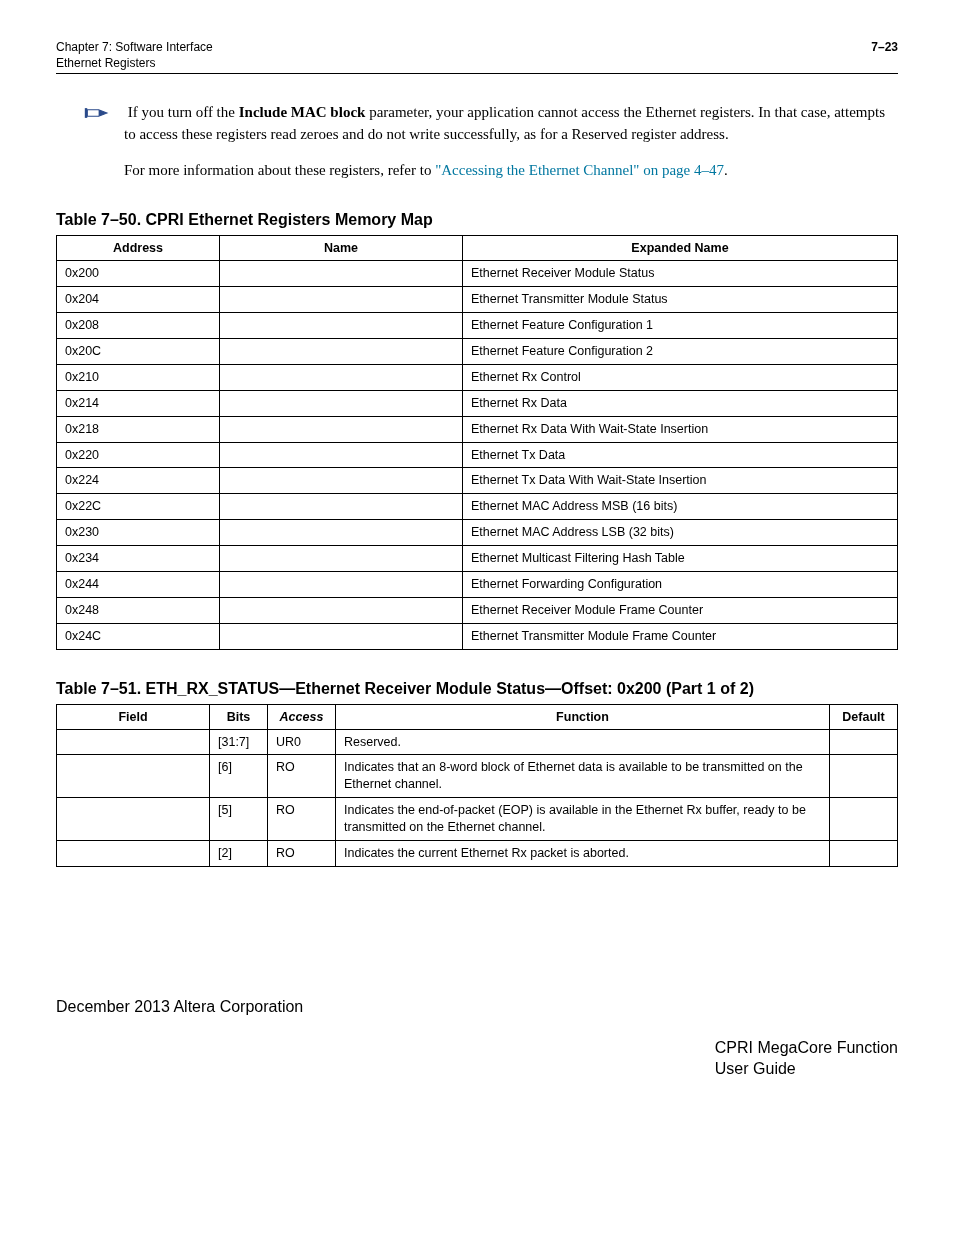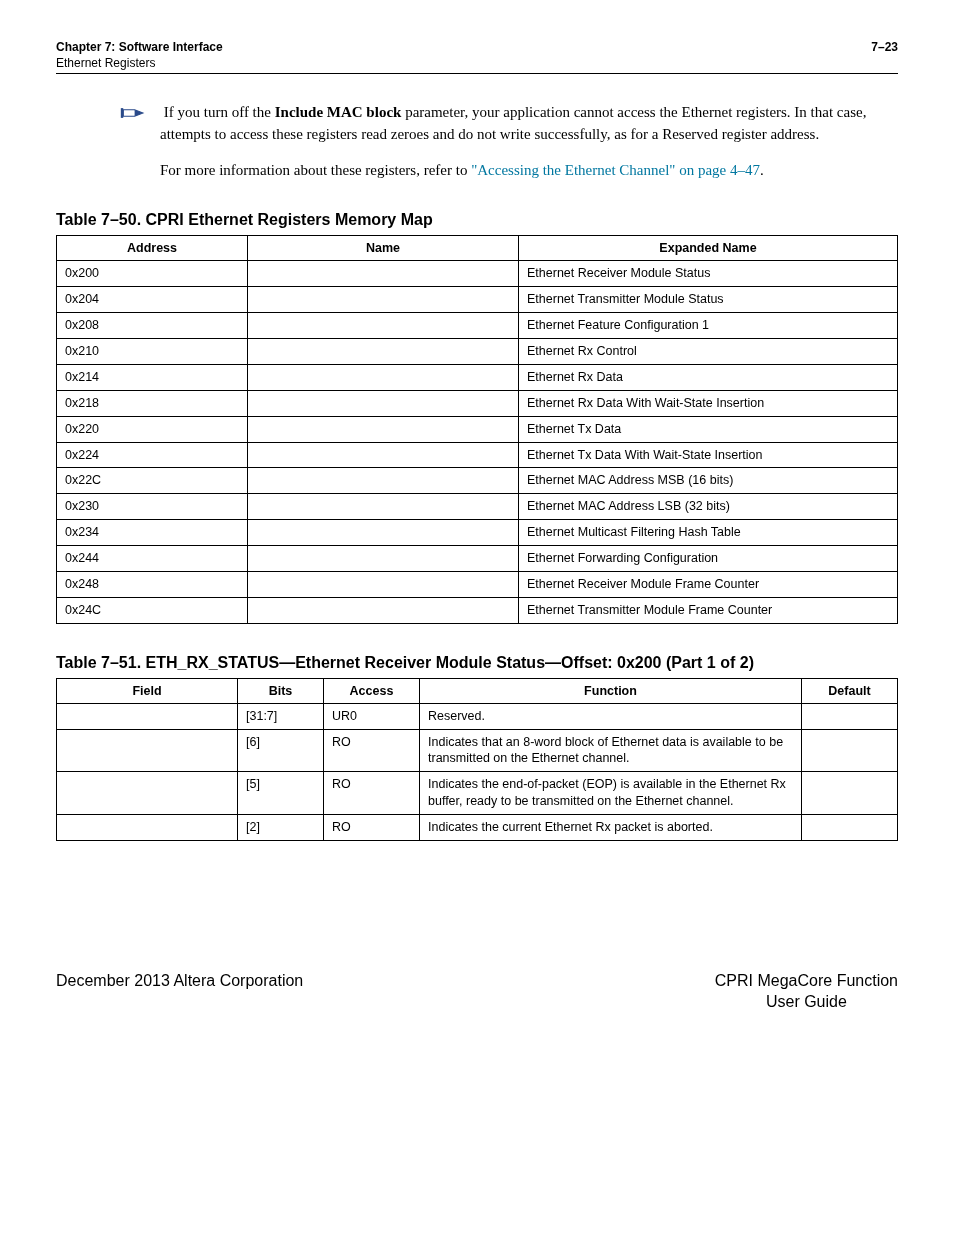--- a/index.html
+++ b/index.html
@@ -11,28 +11,28 @@
     width: 954px;
     box-sizing: border-box;
     background: #fff;
   }
   .header-row {
     display: flex;
     justify-content: space-between;
     font-size: 12px;
     line-height: 1.3;
   }
-  .header-left strong { font-weight: bold; }
+  .header-left strong { font-weight: normal; }
   .header-rule {
     border-bottom: 1px solid #000;
     margin-top: 2px;
     margin-bottom: 28px;
   }
   .note-block {
-    margin-left: 104px;
+    margin-left: 68px;
     margin-right: 0;
   }
   .note-icon {
     display: inline-block;
     vertical-align: top;
     width: 26px;
     height: 18px;
     margin-left: -40px;
     margin-right: 14px;
     position: relative;
@@ -53,47 +53,47 @@
     margin: 30px 0 6px 0;
   }
   table.data {
     border-collapse: collapse;
     width: 100%;
     font-family: Verdana, Arial, sans-serif;
     font-size: 12.5px;
   }
   table.data th {
     border: 1px solid #000;
-    padding: 5px 20px;
+    padding: 5px 6px;
     font-weight: bold;
     text-align: center;
     background: #fff;
   }
   table.data td {
     border: 1px solid #000;
     padding: 4px 8px;
     vertical-align: top;
     line-height: 1.35;
   }
   .col-addr { width: 150px; }
   .col-name { width: 230px; }
   .col-field { width: 140px; }
   .col-bits { width: 45px; }
-  .col-access { width: 55px; }
+  .col-access { width: 55px; font-style: italic; }
   .col-default { width: 55px; text-align: center;}
   .func-list { margin: 2px 0 0 0; padding: 0; list-style: none; }
   .func-list li { margin: 4px 0 4px 28px; }
   .footer {
     display: flex;
     justify-content: space-between;
     font-size: 16px;
     margin-top: 130px;
     line-height: 1.3;
   }
-  .footer .right { text-align: center; }
+  .footer .right { text-align: left; margin-top: 41px; }
 </style>
 </head>
 <body>
 
 <div class="header-row">
   <div class="header-left">
     <strong>Chapter 7:  Software Interface</strong><br>
     <span>Ethernet Registers</span>
   </div>
   <div><strong>7–23</strong></div>
@@ -135,20 +135,25 @@
         <td>0x204</td>
         <td></td>
         <td>Ethernet Transmitter Module Status</td>
       </tr>
       <tr>
         <td>0x208</td>
         <td></td>
         <td>Ethernet Feature Configuration 1</td>
       </tr>
       <tr>
+        <td>0x20C</td>
+        <td></td>
+        <td>Ethernet Feature Configuration 2</td>
+      </tr>
+      <tr>
         <td>0x210</td>
         <td></td>
         <td>Ethernet Rx Control</td>
       </tr>
       <tr>
         <td>0x214</td>
         <td></td>
         <td>Ethernet Rx Data</td>
       </tr>
       <tr>

